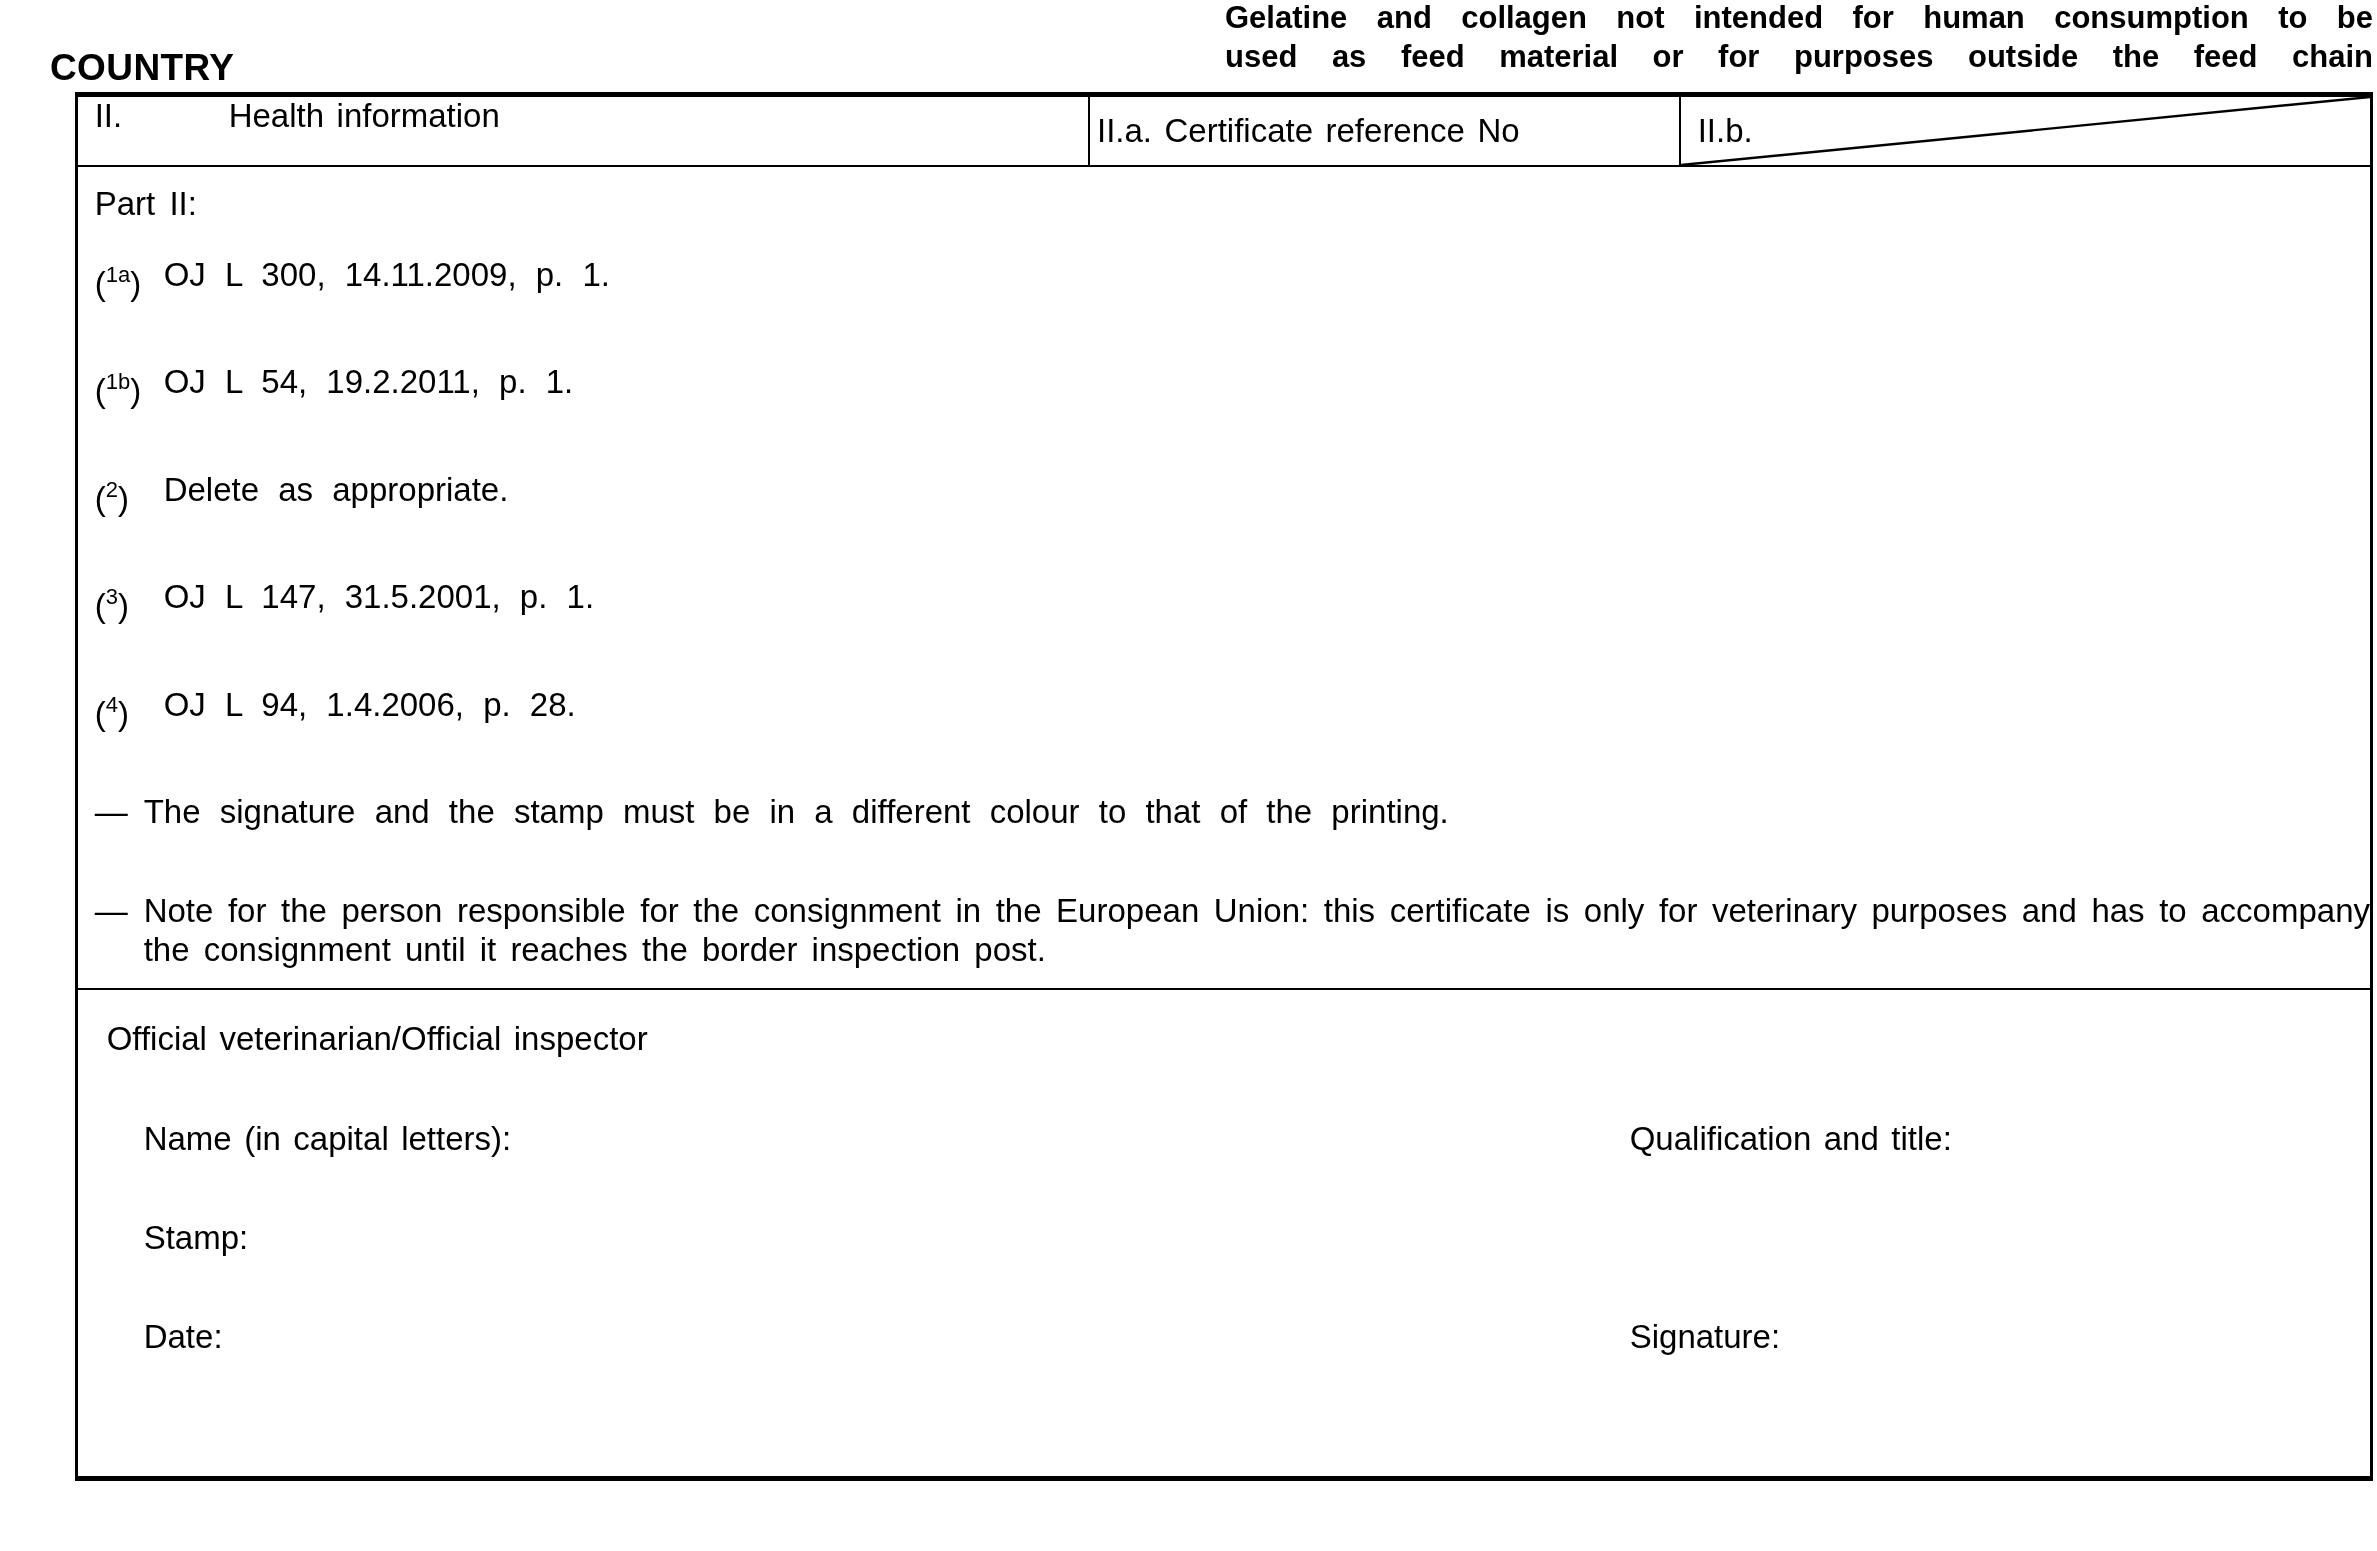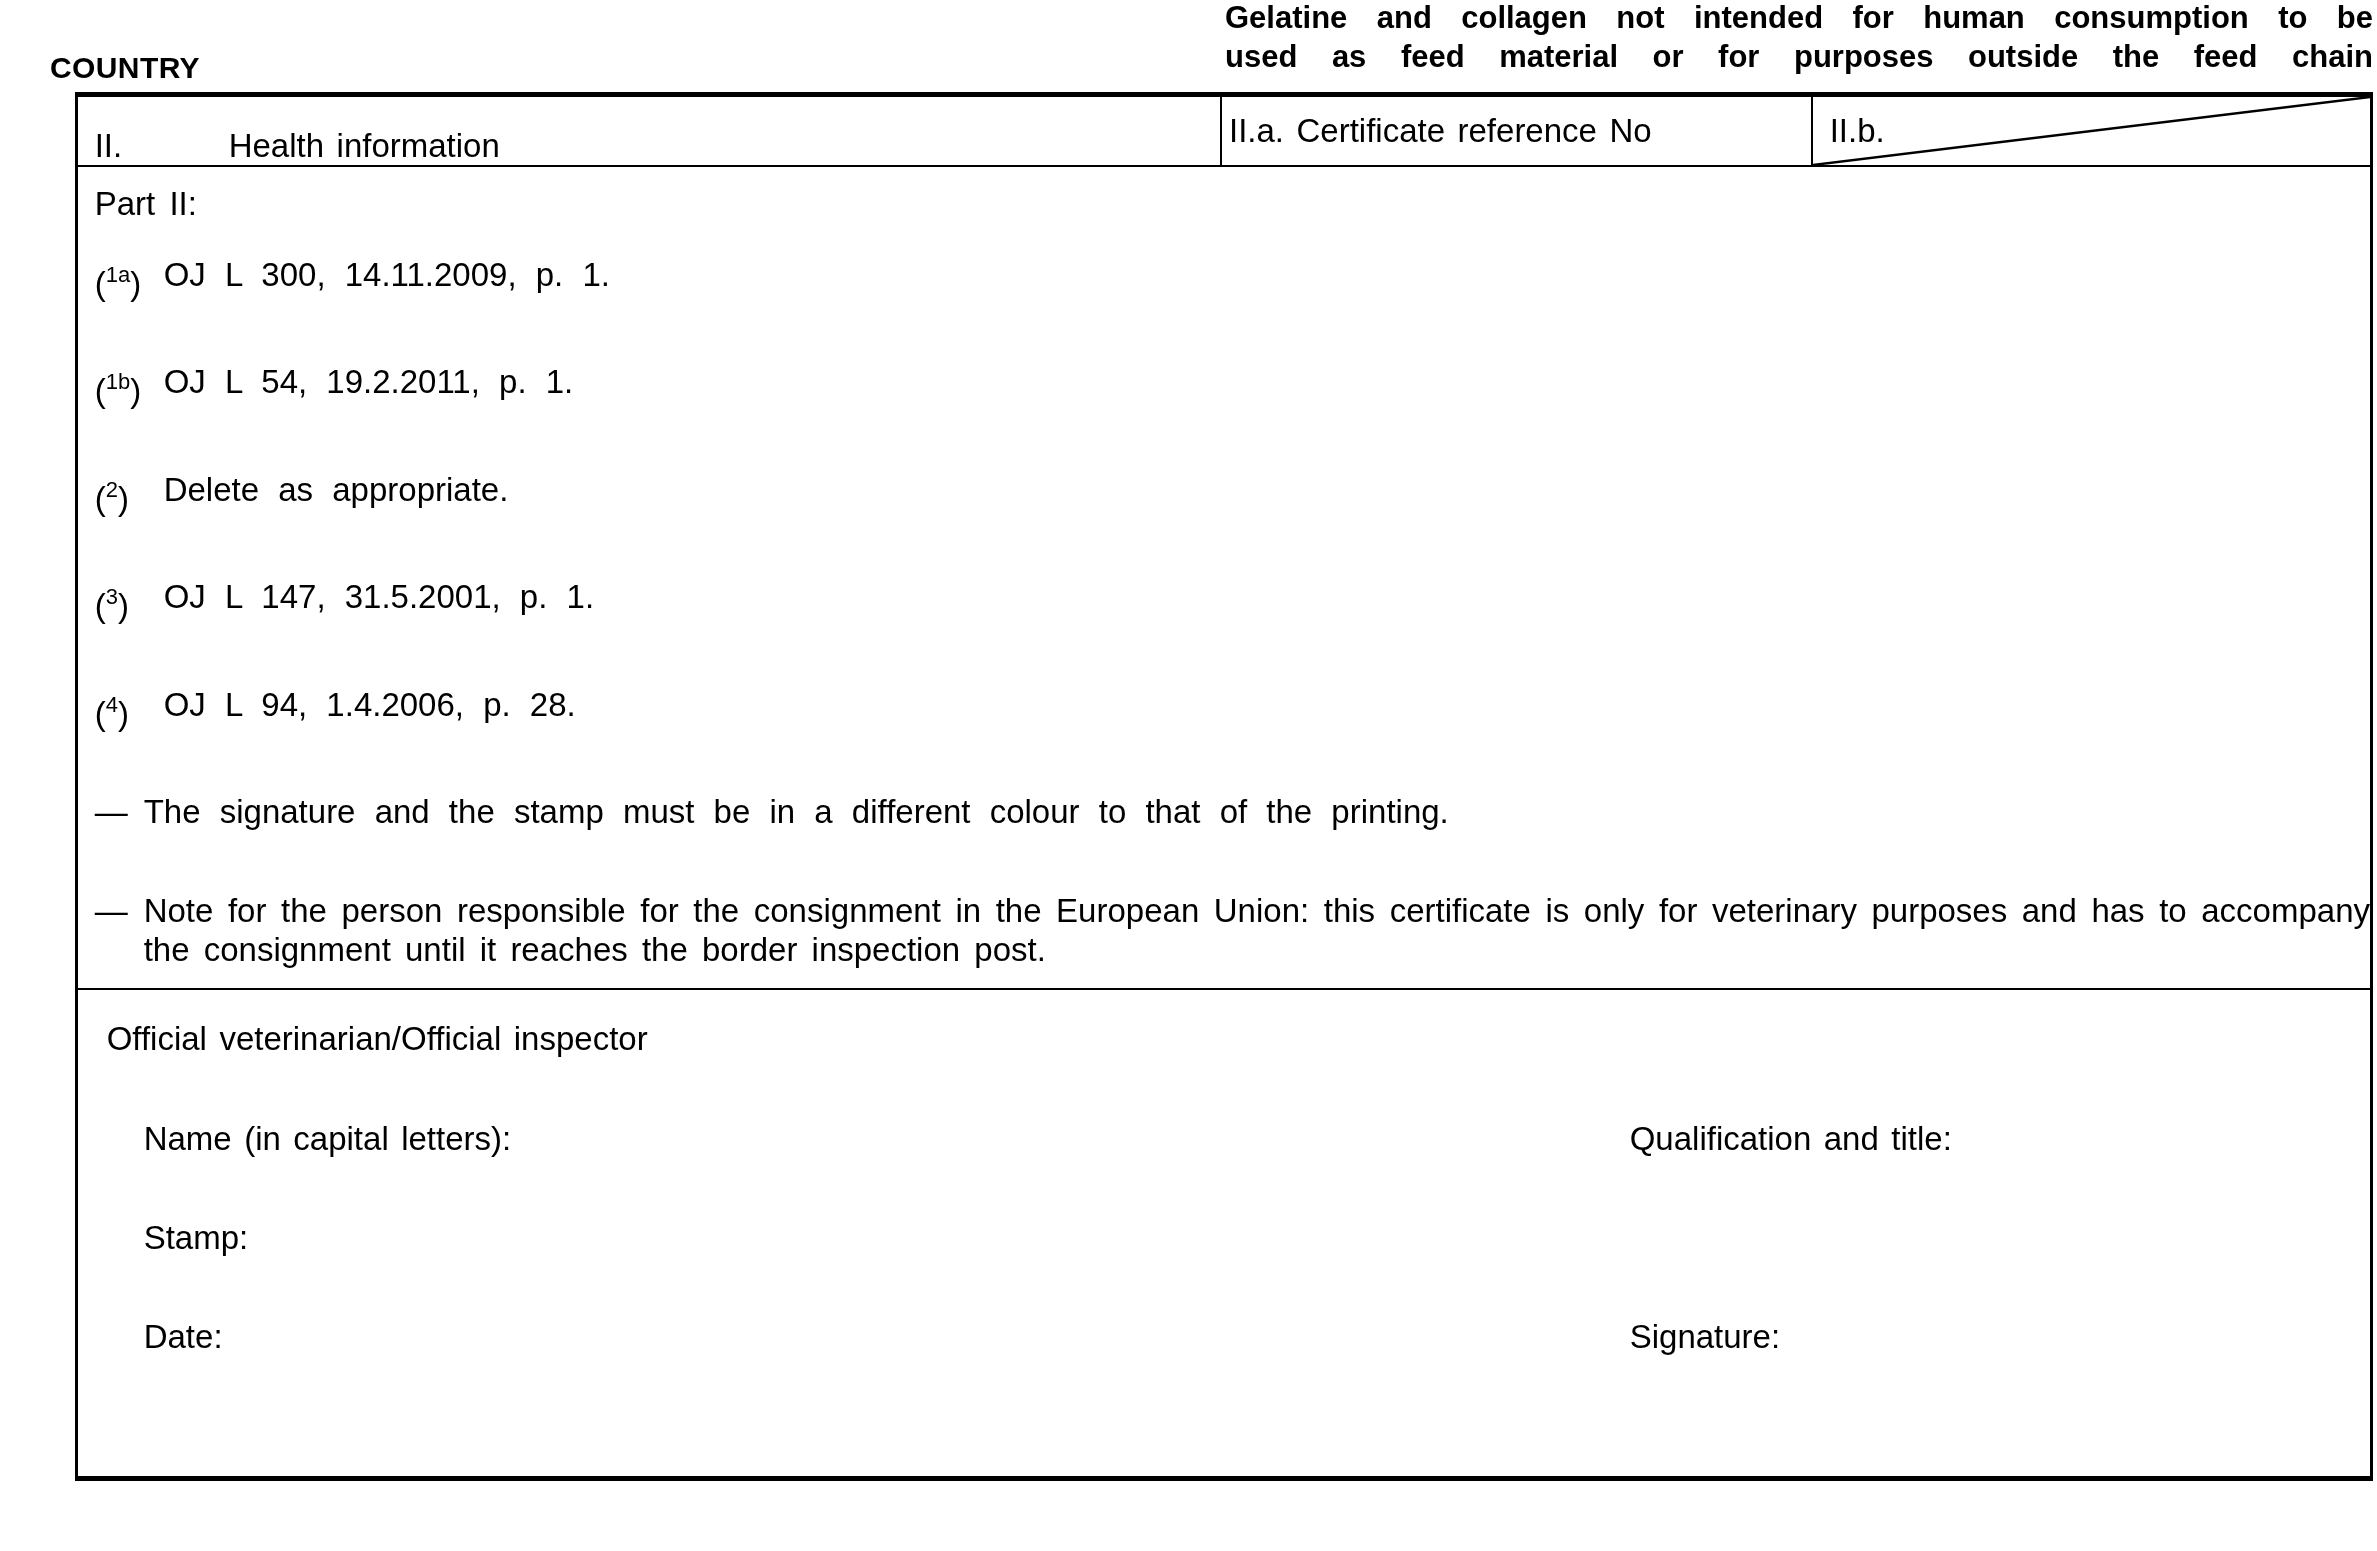--- a/index.html
+++ b/index.html
@@ -7,37 +7,37 @@
   body {
     width:2377px; height:1551px;
     font-family:"Liberation Sans","DejaVu Sans",sans-serif;
     color:#000;
   }
   .page { position:relative; width:2377px; height:1551px; background:#fff; overflow:hidden; }
 
   
   .country {
     position:absolute; left:50px; top:48px;
-    font-size:30px; font-weight:bold; line-height:39px; letter-spacing:0.4px;
+    font-size:37px; font-weight:bold; line-height:39px; letter-spacing:0.4px;
   }
   .doc-title {
     position:absolute; left:1225px; top:-1.7px; width:1148px;
     font-size:31px; font-weight:bold; line-height:39px;
   }
   .doc-title .tline { text-align:justify; text-align-last:justify; }
 
   
   .cert-table {
     position:absolute; left:75px; top:92px; width:2298px;
     border:3.3px solid #000; border-top-width:5px; border-bottom-width:5.9px;
     background:#fff;
   }
   .row1 { display:flex; height:70px; border-bottom:2.5px solid #000; }
   .cell { font-size:33px; }
-  .c1 { width:1144px; border-right:2.5px solid #000; display:flex; align-items:flex-end; padding-left:16.7px; word-spacing:3.3px; }
+  .c1 { width:1012px; border-right:2.5px solid #000; display:flex; align-items:flex-start; padding-left:16.7px; word-spacing:3.3px; }
   .c1-marker { flex:0 0 134px; }
   .c1-label { font-weight:normal; }
   .c2 { width:591px; border-right:2.5px solid #000; display:flex; align-items:center; padding-left:7px; word-spacing:3.3px; }
   .c3 { flex:1; position:relative; display:flex; align-items:center; padding-left:16.7px; word-spacing:3.3px; }
   .c3 .diag { position:absolute; left:0; top:0; width:100%; height:100%; display:block; }
   .c3 .iib { position:relative; z-index:1; }
 
   
   .row2 { height:823px; border-bottom:2.5px solid #000; padding:16.7px 0 0 16.7px; font-size:33px; overflow:hidden; }
   .part2-heading { font-weight:normal; line-height:40px; margin-bottom:31px; word-spacing:5px; }

